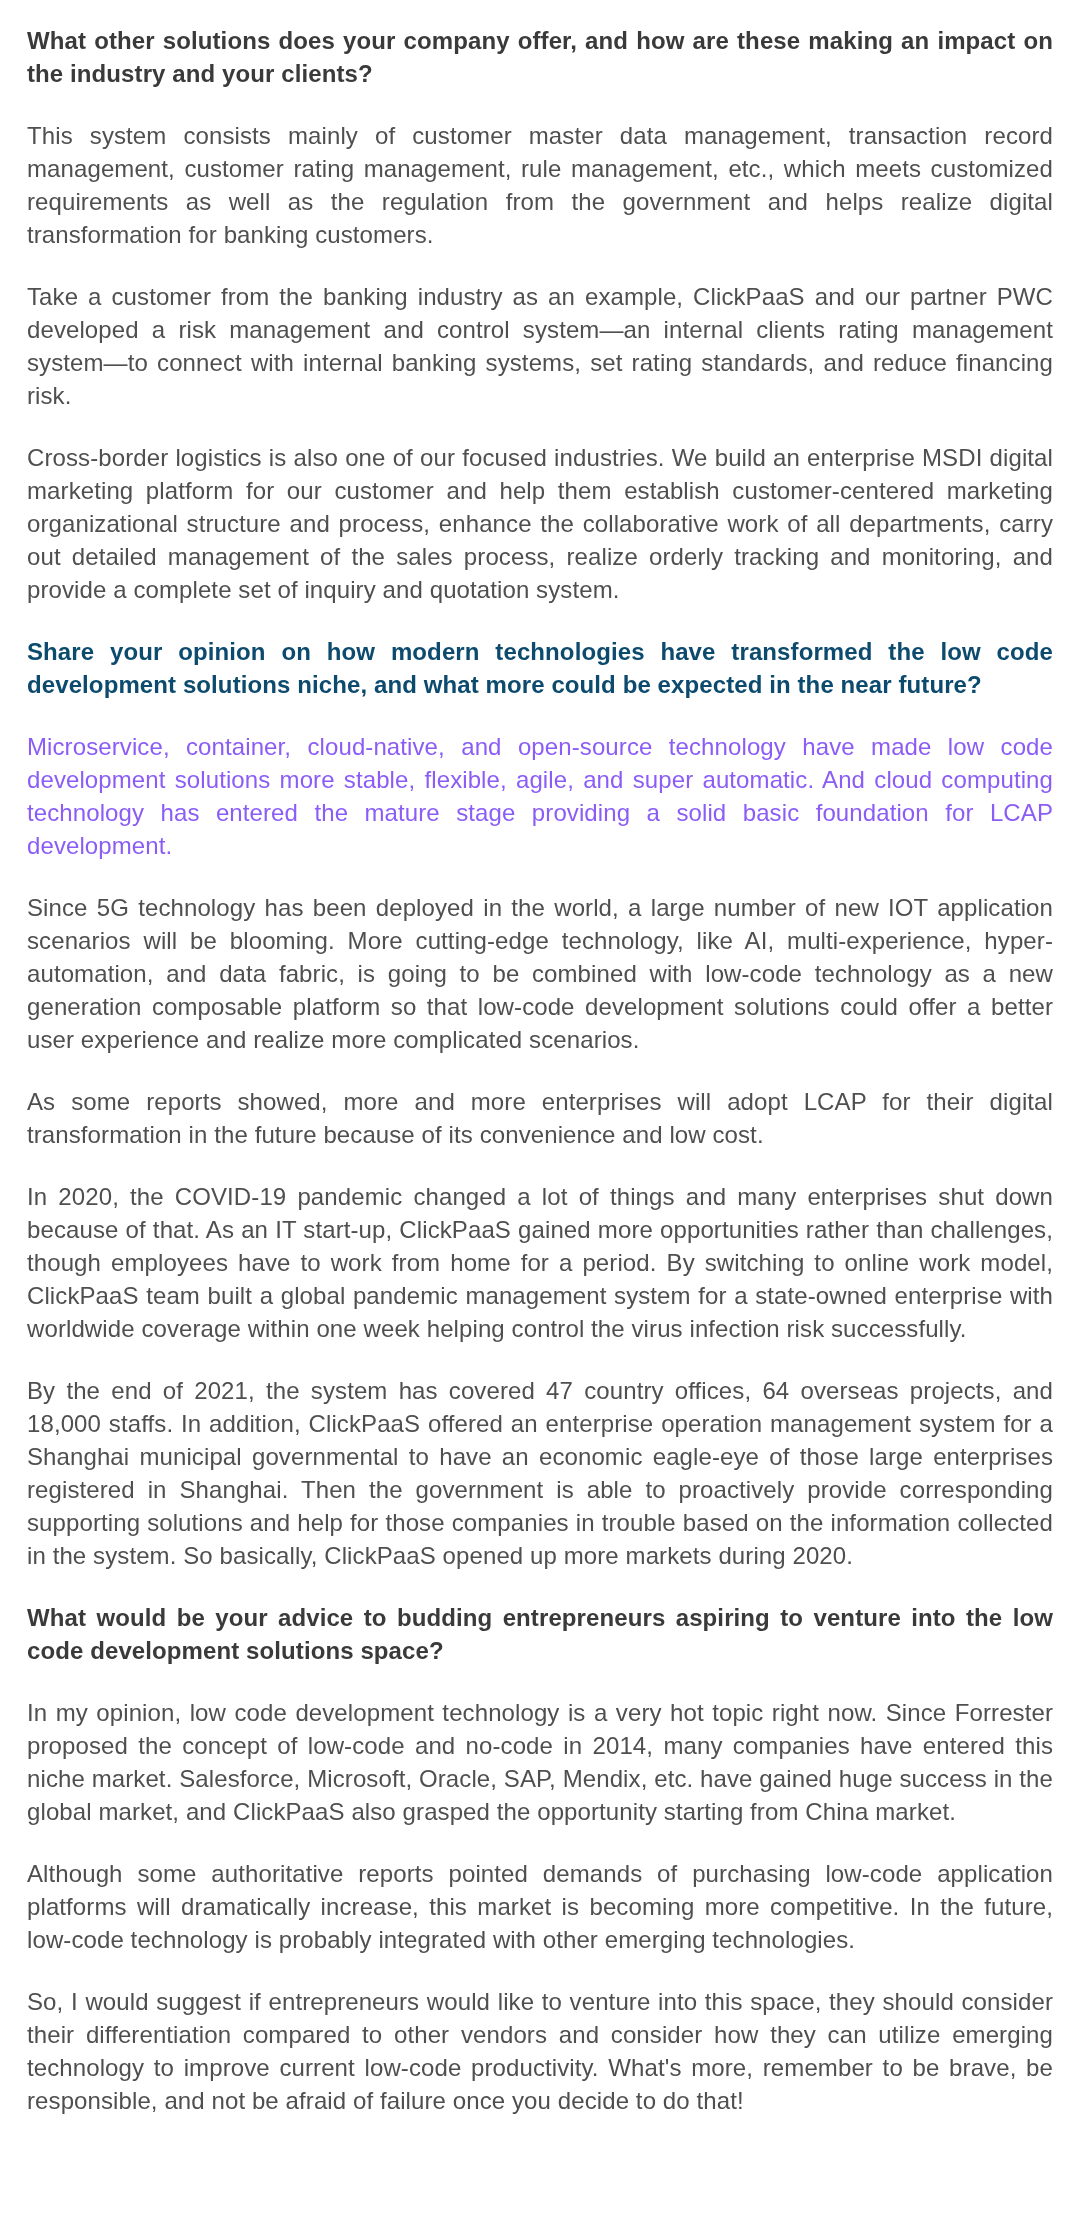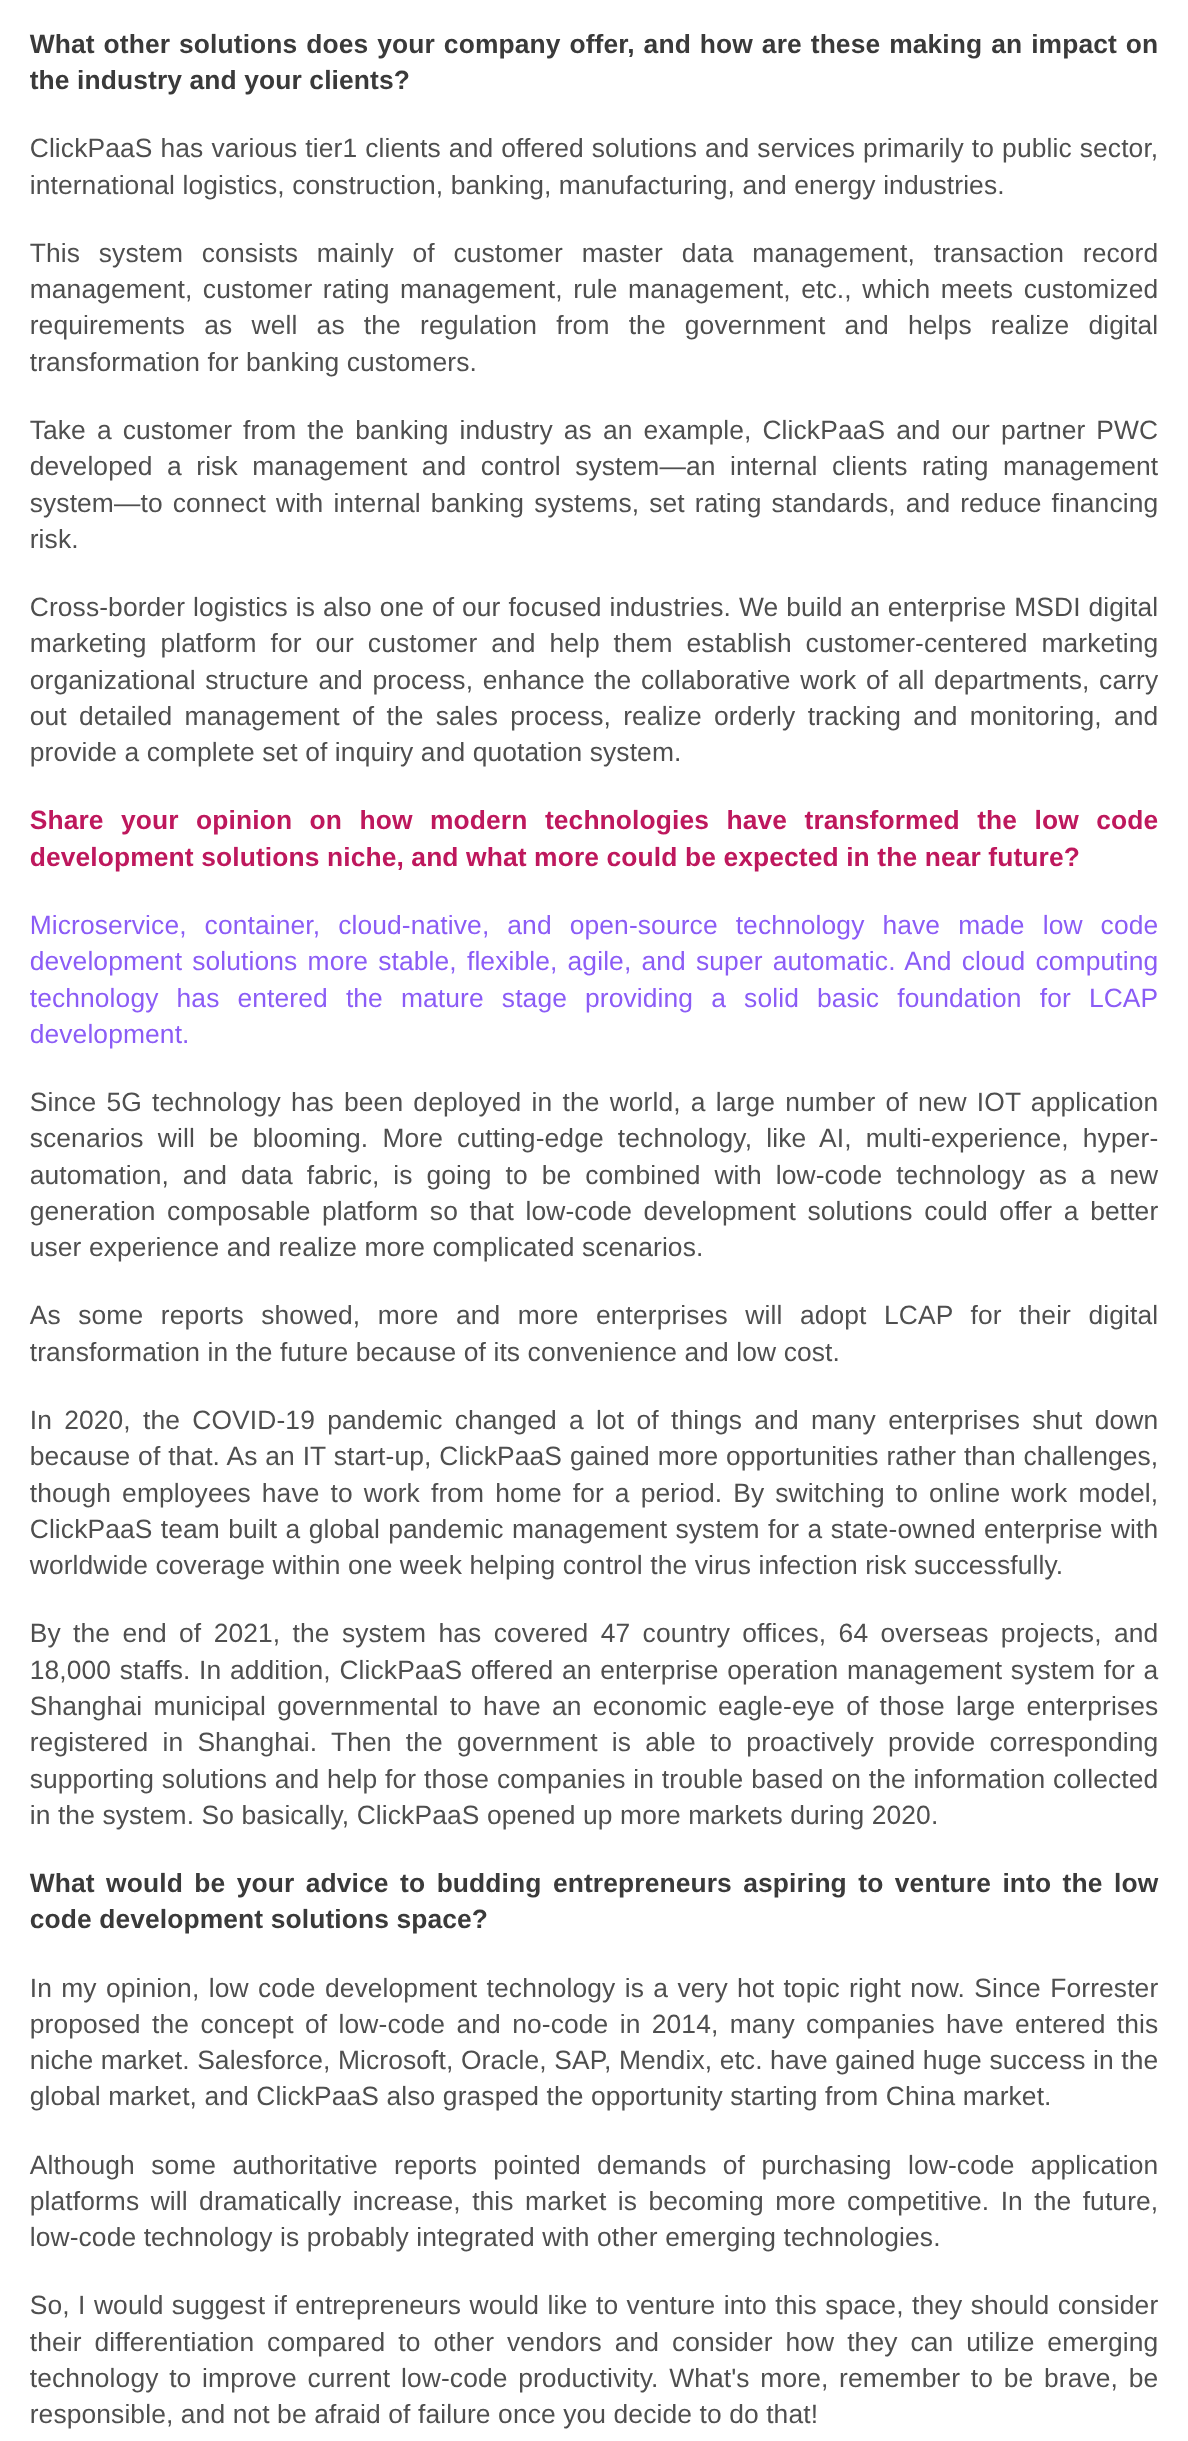--- a/index.html
+++ b/index.html
@@ -34,25 +34,24 @@
     color: #3a3a3a;
     font-weight: 700;
   }
 </style>
 </head>
 <body style="background: rgb(255, 255, 255);">
 
 <article class="interview">
 
 <p class="question" style="color: rgb(58, 58, 58);">What other solutions does your company offer, and how are these making an impact on the industry and your clients?</p>
-    <p class="answer" style="color: rgb(79, 79, 79);">ClickPaaS has various tier1 clients and offered solutions and services primarily to public sector, international logistics, construction, banking, manufacturing, and energy industries.</p>
     <p class="answer" style="color: rgb(79, 79, 79);">This system consists mainly of customer master data management, transaction record management, customer rating management, rule management, etc., which meets customized requirements as well as the regulation from the government and helps realize digital transformation for banking customers.</p>
     <p class="answer" style="color: rgb(79, 79, 79);">Take a customer from the banking industry as an example, ClickPaaS and our partner PWC developed a risk management and control system—an internal clients rating management system—to connect with internal banking systems, set rating standards, and reduce financing risk.</p>
     <p class="answer" style="color: rgb(79, 79, 79);">Cross-border logistics is also one of our focused industries. We build an enterprise MSDI digital marketing platform for our customer and help them establish customer-centered marketing organizational structure and process, enhance the collaborative work of all departments, carry out detailed management of the sales process, realize orderly tracking and monitoring, and provide a complete set of inquiry and quotation system.</p>
-    <p class="question" style="color: #be185d;">Share your opinion on how modern technologies have transformed the low code development solutions niche, and what more could be expected in the near future?</p>
+    <p class="question" style="color: #0c4a6e;">Share your opinion on how modern technologies have transformed the low code development solutions niche, and what more could be expected in the near future?</p>
     <p class="answer" style="color: #8b5cf6;">Microservice, container, cloud-native, and open-source technology have made low code development solutions more stable, flexible, agile, and super automatic. And cloud computing technology has entered the mature stage providing a solid basic foundation for LCAP development.</p>
     <p class="answer" style="color: rgb(79, 79, 79);">Since 5G technology has been deployed in the world, a large number of new IOT application scenarios will be blooming. More cutting-edge technology, like AI, multi-experience, hyper-automation, and data fabric, is going to be combined with low-code technology as a new generation composable platform so that low-code development solutions could offer a better user experience and realize more complicated scenarios.</p>
     <p class="answer" style="color: rgb(79, 79, 79);">As some reports showed, more and more enterprises will adopt LCAP for their digital transformation in the future because of its convenience and low cost.</p>
     <p class="answer" style="color: rgb(79, 79, 79);">In 2020, the COVID-19 pandemic changed a lot of things and many enterprises shut down because of that. As an IT start-up, ClickPaaS gained more opportunities rather than challenges, though employees have to work from home for a period. By switching to online work model, ClickPaaS team built a global pandemic management system for a state-owned enterprise with worldwide coverage within one week helping control the virus infection risk successfully.</p>
     <p class="answer" style="color: rgb(79, 79, 79);">By the end of 2021, the system has covered 47 country offices, 64 overseas projects, and 18,000 staffs. In addition, ClickPaaS offered an enterprise operation management system for a Shanghai municipal governmental to have an economic eagle-eye of those large enterprises registered in Shanghai. Then the government is able to proactively provide corresponding supporting solutions and help for those companies in trouble based on the information collected in the system. So basically, ClickPaaS opened up more markets during 2020.</p>
     <p class="question" style="color: rgb(58, 58, 58);">What would be your advice to budding entrepreneurs aspiring to venture into the low code development solutions space?</p>
     <p class="answer" style="color: rgb(79, 79, 79);">In my opinion, low code development technology is a very hot topic right now. Since Forrester proposed the concept of low-code and no-code in 2014, many companies have entered this niche market. Salesforce, Microsoft, Oracle, SAP, Mendix, etc. have gained huge success in the global market, and ClickPaaS also grasped the opportunity starting from China market.</p>
     <p class="answer" style="color: rgb(79, 79, 79);">Although some authoritative reports pointed demands of purchasing low-code application platforms will dramatically increase, this market is becoming more competitive. In the future, low-code technology is probably integrated with other emerging technologies.</p>
     <p class="answer" style="color: rgb(79, 79, 79);">So, I would suggest if entrepreneurs would like to venture into this space, they should consider their differentiation compared to other vendors and consider how they can utilize emerging technology to improve current low-code productivity. What's more, remember to be brave, be responsible, and not be afraid of failure once you decide to do that!</p>
   </article>

